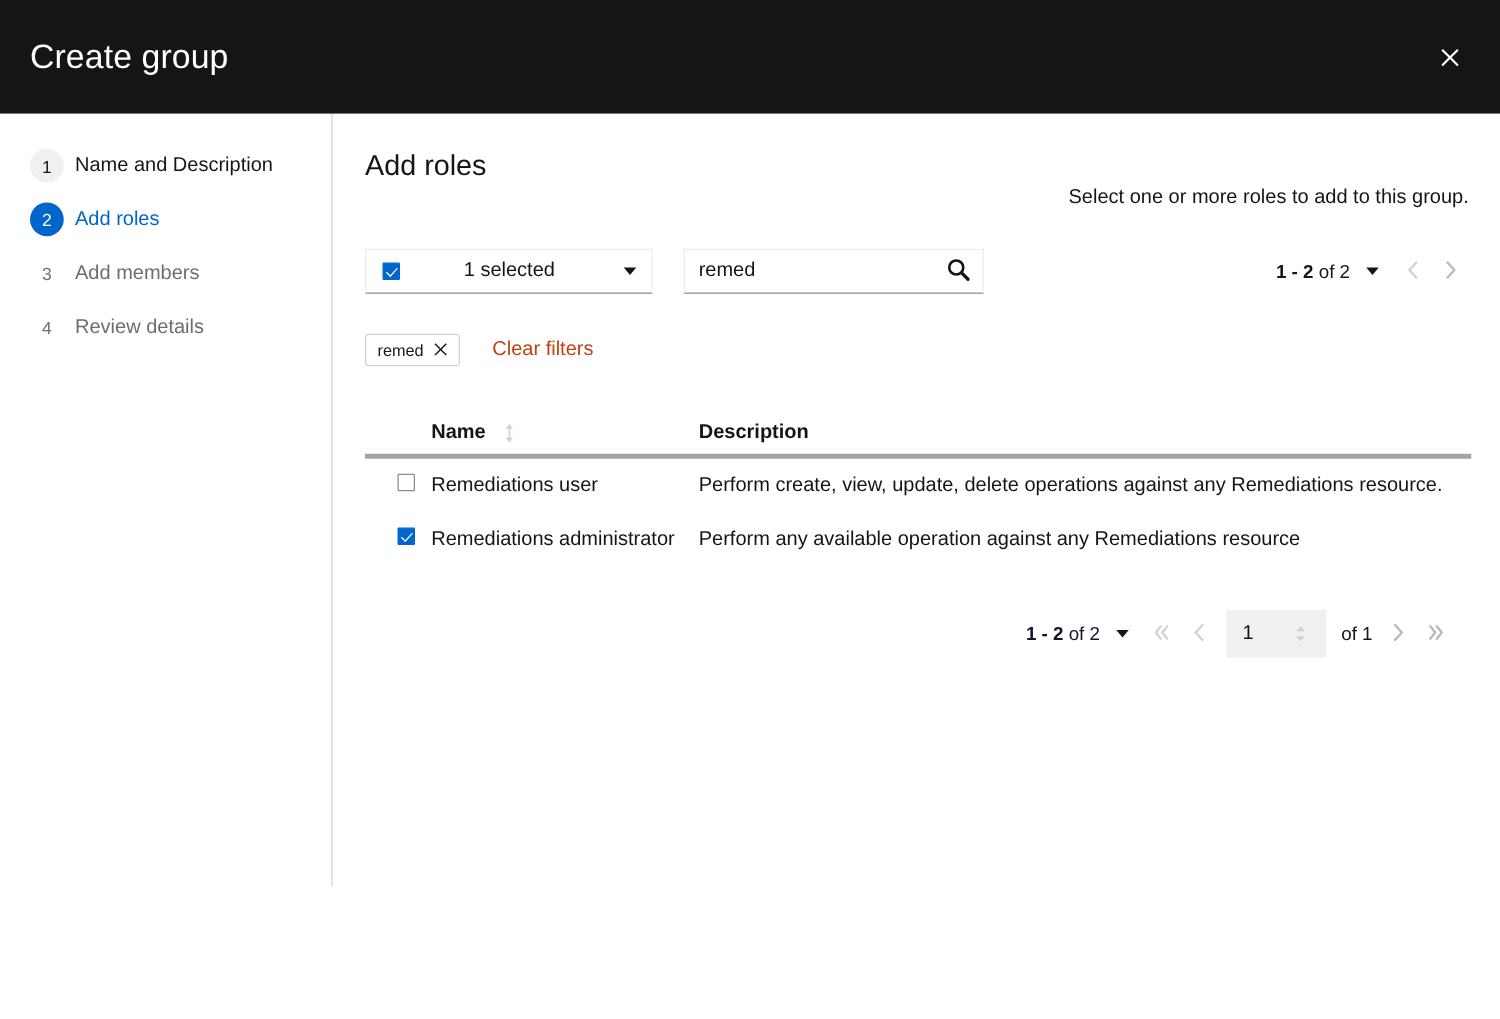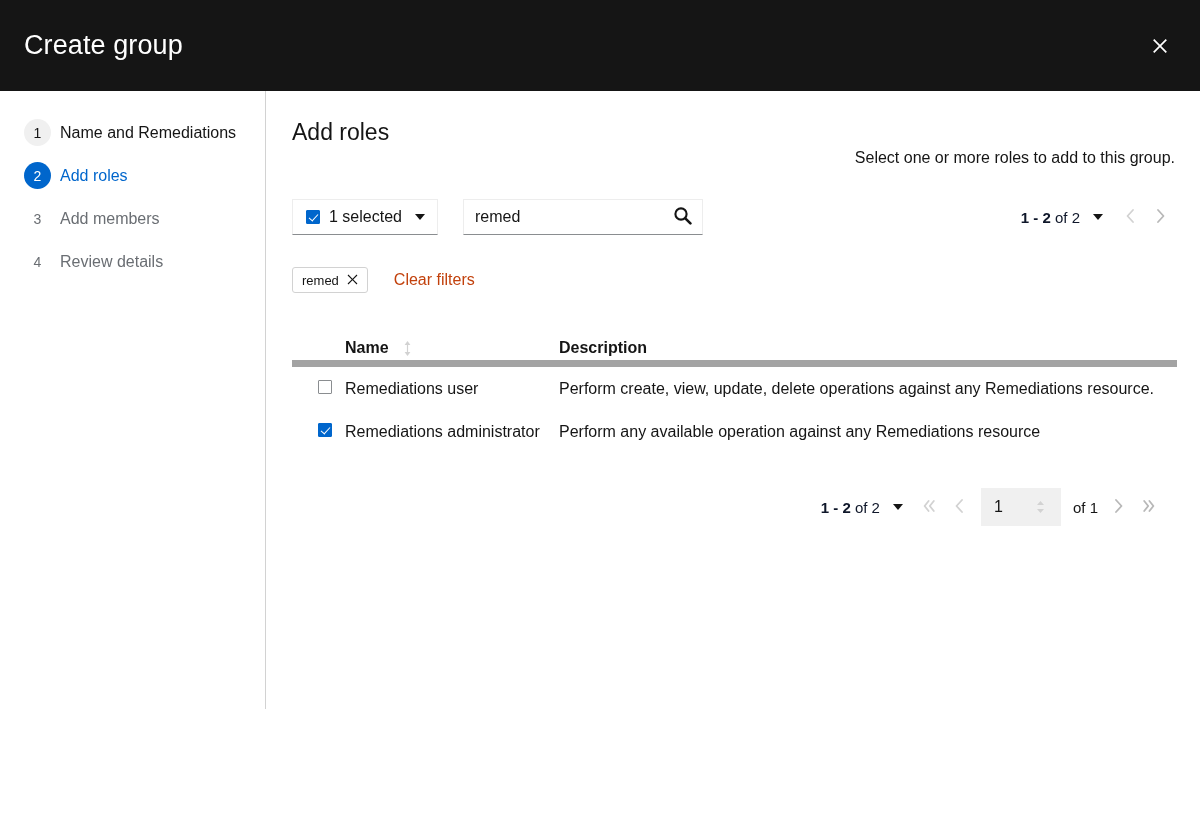--- a/index.html
+++ b/index.html
@@ -106,20 +106,21 @@
   }
   .bulk-select {
     height: 36px;
     min-width: 135px;
     border: 1px solid #ededed;
     border-bottom: 1px solid #8a8d90;
     background: #ffffff;
     display: flex; align-items: center;
     padding: 0 12px 0 13px;
     cursor: pointer;
+    gap: 42px;
   }
   .cb {
     width: 14px; height: 14px;
     border: 1px solid #8a8d90;
     background: #ffffff;
     border-radius: 1px;
     flex: 0 0 14px;
     position: relative;
     display: inline-block;
     cursor: pointer;
@@ -227,23 +228,23 @@
     margin-left: 26px;
     font-size: 16px;
     color: #c2410c;
     text-decoration: none;
     cursor: pointer;
   }
 
   
   .tbl { margin-top: 46px; width: 885px; }
   .tbl-head {
-    display: flex; align-items: flex-start;
+    display: flex; align-items: flex-end;
     height: 28px;
-    border-bottom: 7px solid #a3a3a3;
+    border-bottom: 4px solid #a3a3a3;
     padding-bottom: 8px;
   }
   .col-cb   { width: 53px; flex: 0 0 53px; }
   .col-name { width: 214px; flex: 0 0 214px; display:flex; align-items:center; }
   .col-desc { flex: 1 1 auto; }
   .th {
     font-size: 16px; font-weight: 700; color: #151515;
   }
   .sort-icon {
     margin-left: 13px; display:inline-flex; cursor: pointer;
@@ -328,21 +329,21 @@
         <svg width="20" height="20" viewBox="0 0 20 20" aria-hidden="true">
           <path d="M4.3 3.1 L10 8.8 L15.7 3.1 L16.9 4.3 L11.2 10 L16.9 15.7 L15.7 16.9 L10 11.2 L4.3 16.9 L3.1 15.7 L8.8 10 L3.1 4.3 Z" fill="#ffffff"></path>
         </svg>
       </span>
     </button>
   </div>
 
   <div class="wz-sidebar">
     <div class="step">
       <span class="step-num grey">1</span>
-      <span class="step-label">Name and Remediations</span>
+      <span class="step-label">Name and Description</span>
     </div>
     <div class="step">
       <span class="step-num blue">2</span>
       <span class="step-label active">Add roles</span>
     </div>
     <div class="step">
       <span class="step-num plain">3</span>
       <span class="step-label muted">Add members</span>
     </div>
     <div class="step">

